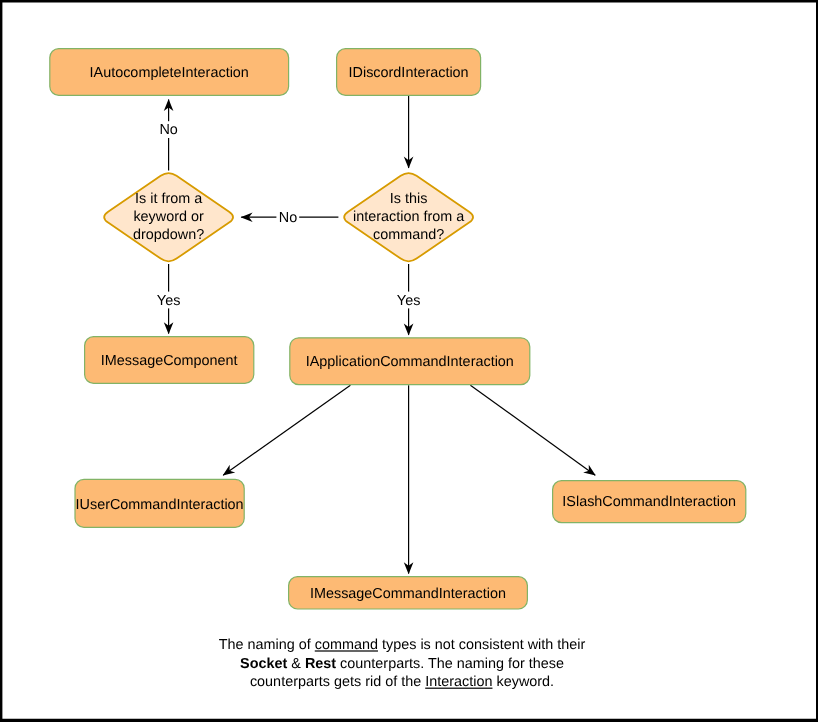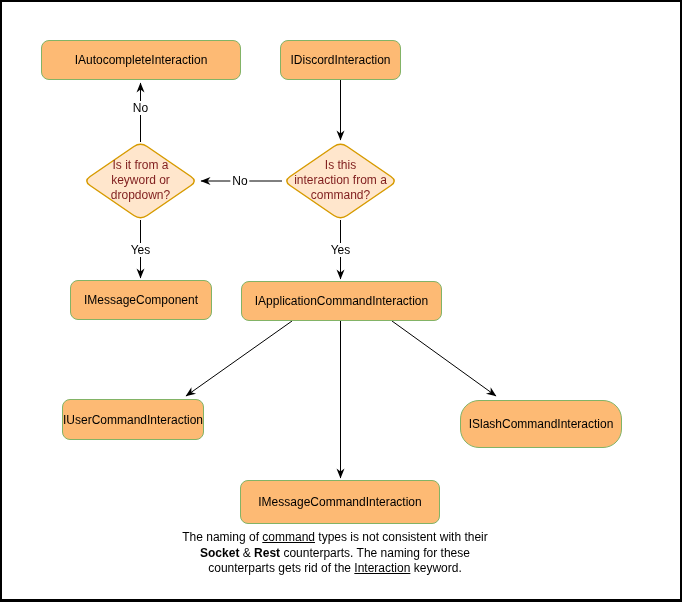--- a/index.html
+++ b/index.html
@@ -22,21 +22,21 @@
     border-radius:8px;
     display:flex; align-items:center; justify-content:center;
     font-size:12px; color:#000;
     text-align:center;
     white-space:nowrap;
   }
   .decision-text {
     position:absolute;
     width:115px;
     text-align:center;
-    font-size:12px; color:#7f1d1d;
+    font-size:12px; color:#000000;
     line-height:15px;
   }
   .edge-label {
     position:absolute;
     transform:translate(-50%,-50%);
     background:#ffffff;
     padding:0 2px;
     font-size:12px; color:#000;
     line-height:14px;
   }
@@ -79,23 +79,23 @@
   <div class="node" style="left:39px; top:38px; width:200px; height:40px;">IAutocompleteInteraction</div>
 
   <div class="node" style="left:278px; top:38px; width:121px; height:40px;">IDiscordInteraction</div>
 
   <div class="node" style="left:68px; top:278px; width:142px; height:40px;">IMessageComponent</div>
 
   <div class="node" style="left:239px; top:279px; width:201px; height:40px;">IApplicationCommandInteraction</div>
 
   <div class="node" style="left:60px; top:397px; width:142px; height:41px;">IUserCommandInteraction</div>
 
-  <div class="node" style="left:458px; top:398px; width:162px; height:48px;border-radius:19px;">ISlashCommandInteraction</div>
+  <div class="node" style="left:458px; top:398px; width:162px; height:36px;">ISlashCommandInteraction</div>
 
-  <div class="node" style="left:238px; top:478px; width:200px; height:44px;text-align:right;">IMessageCommandInteraction</div>
+  <div class="node" style="left:238px; top:478px; width:200px; height:28px;text-align:right;">IMessageCommandInteraction</div>
 
   <div class="decision-text" style="left:81px; top:156px;">
     <div>Is it from a</div>
     <div>keyword or</div>
     <div>dropdown?</div>
   </div>
   <div class="decision-text" style="left:281px; top:156px;">
     <div>Is this</div>
     <div>interaction from a</div>
     <div>command?</div>

